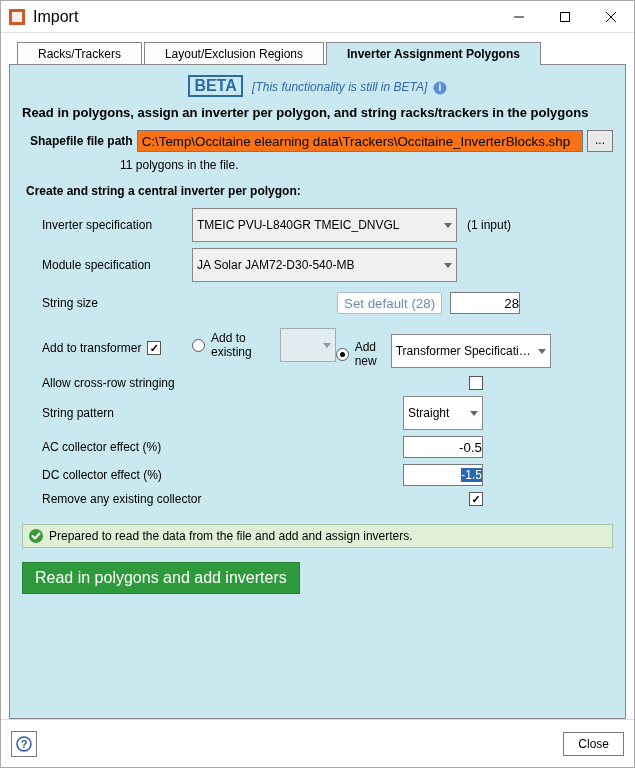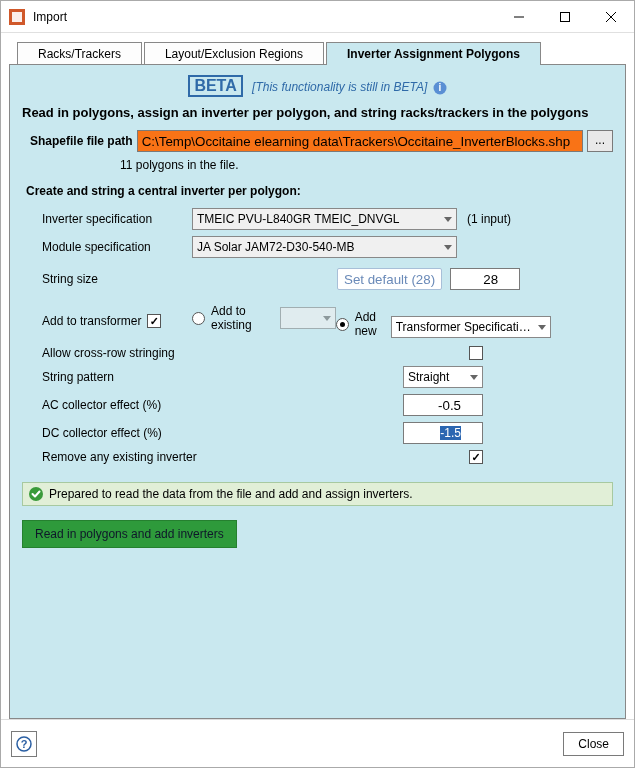--- a/index.html
+++ b/index.html
@@ -24,21 +24,21 @@
   background: #fff;
   border-bottom: 1px solid #e0e0e0;
 }
 .titlebar .icon-app {
   width: 16px; height: 16px;
   margin: 0 8px;
   background: #d0582a;
   display: flex; align-items: center; justify-content: center;
 }
 .titlebar .icon-app svg { display:block; }
-.titlebar .title { flex: 1; font-size: 12px; color: #000; }
+.titlebar .title { flex: 1; font-size: 16px; color: #000; }
 .titlebar .win-controls { display: flex; }
 .titlebar .win-btn {
   width: 46px; height: 32px;
   display: flex; align-items: center; justify-content: center;
   cursor: pointer;
 }
 
 .client-area {
   flex: 1;
   background: #fff;
@@ -125,24 +125,24 @@
   line-height: 18px;
   cursor: pointer;
 }
 .sub-note { padding-left: 98px; margin: 2px 0 12px 0; }
 
 .section-heading { font-weight: bold; margin: 6px 0 10px 4px; }
 
 .dropdown {
   background: #f0f0f0;
   border: 1px solid #888;
-  height: 22px;
-  display: flex;
-  align-items: center;
-  padding: 8px 4px;
+  height: 30px;
+  display: flex;
+  align-items: center;
+  padding: 16px 4px;
   cursor: pointer;
   position: relative;
 }
 .dropdown.light { background: #fff; }
 .dropdown .dd-text { flex: 1; white-space: nowrap; overflow: hidden; text-overflow: ellipsis; }
 .dropdown .caret {
   width: 0; height: 0;
   border-left: 4px solid transparent;
   border-right: 4px solid transparent;
   border-top: 5px solid #666;
@@ -153,21 +153,21 @@
 .w70 { width: 70px; }
 .w80 { width: 80px; }
 
 .extra-hint { margin-left: 10px; }
 
 .text-input {
   background: #fff;
   border: 1px solid #7a7a7a;
   height: 22px;
   text-align: right;
-  padding: 0 21px;
+  padding: 0 0;
 }
 
 .set-default {
   color: #6a8ab8;
   border: 1px solid #a8bfd8;
   background: #fff;
   padding: 2px 6px;
   margin-right: 8px;
   cursor: pointer;
   border-radius: 2px;
@@ -214,25 +214,25 @@
 .status-icon {
   width: 14px; height: 14px;
   margin-right: 6px;
   flex-shrink: 0;
 }
 
 .action-btn {
   display: inline-block;
   margin-top: 14px;
   background: #2e9a3b;
-  color: #0f172a;
+  color: #ffffff;
   border: 1px solid #25802f;
   padding: 6px 12px;
   cursor: pointer;
-  font-size: 12px;
+  font-size: 16px;
 }
 
 .footer {
   height: 48px;
   display: flex;
   align-items: center;
   padding: 0 10px;
   border-top: 1px solid #ddd;
 }
 .help-btn {
@@ -400,21 +400,21 @@
       <div class="row">
         <div class="label-col">DC collector effect (%)</div>
         <div style="flex:1"></div>
         <div class="text-input w80" style="display:flex;justify-content:flex-end;align-items:center">
           <span class="selected-text">-1.5</span>
         </div>
         <div style="width:130px"></div>
       </div>
 
       <div class="row">
-        <div class="label-col" style="width:220px">Remove any existing inverter</div>
+        <div class="label-col" style="width:220px">Remove any existing collector</div>
         <div style="flex:1"></div>
         <div style="width:160px;display:flex;justify-content:flex-end">
           <span class="checkbox">✓</span>
         </div>
         <div style="width:130px"></div>
       </div>
 
       <div class="status-bar">
         <span class="status-icon">
           <svg width="14" height="14" viewBox="0 0 14 14">

